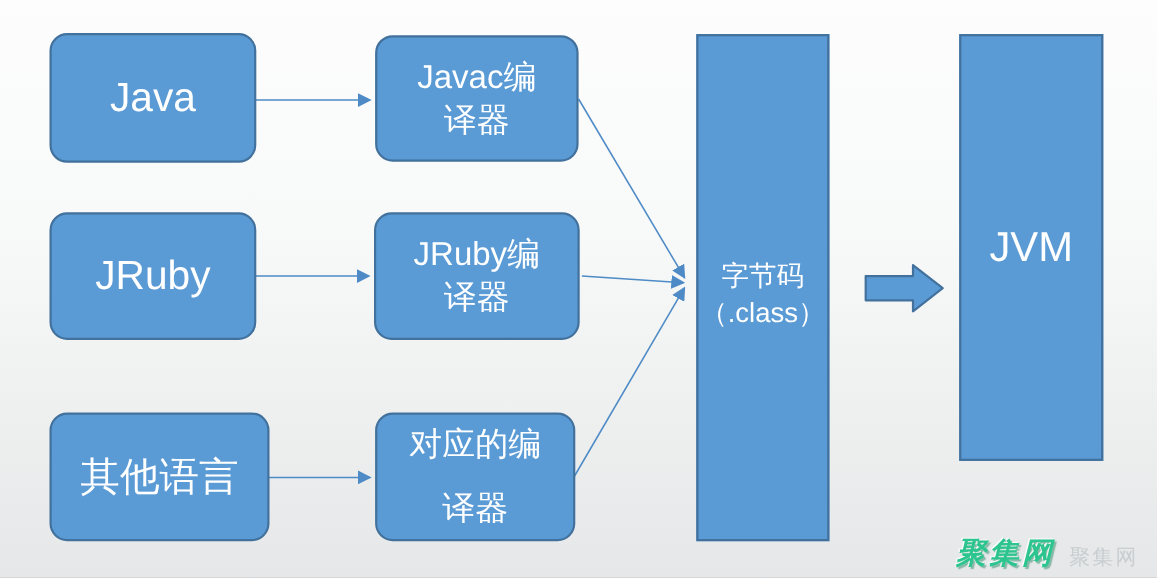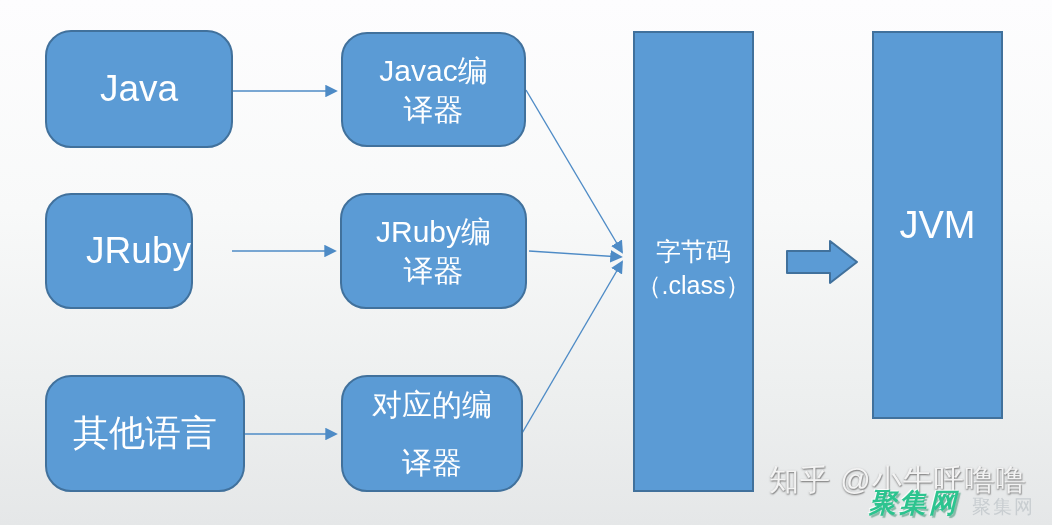--- a/index.html
+++ b/index.html
@@ -14,25 +14,25 @@
     position:absolute;
     background:#5b9bd5;
     border:2px solid #41719c;
     box-sizing:border-box;
     color:#ffffff;
     display:flex; flex-direction:column;
     align-items:center; justify-content:center;
     text-align:center;
     z-index:2;
   }
-  .rounded { border-radius:26px; }
+  .rounded { border-radius:16px; }
   .tall { border-radius:0; }
 
   #n-java   { left:45px;  top:30px;  width:188px; height:118px; font-size:37px; }
-  #n-jruby  { left:45px;  top:193px; width:148px; height:116px; font-size:37px;align-items:flex-end; }
+  #n-jruby  { left:45px;  top:193px; width:188px; height:116px; font-size:37px; }
   #n-other  { left:45px;  top:375px; width:200px; height:117px; font-size:36px; }
 
   #n-javac  { left:341px; top:32px;  width:185px; height:115px; font-size:30px; line-height:39px;text-align:center; }
   #n-jrubyc { left:340px; top:193px; width:187px; height:116px; font-size:30px; line-height:39px; }
   #n-corr   { left:341px; top:375px; width:182px; height:117px; font-size:30px; line-height:39px;gap:19px; }
 
   #n-bytecode { left:633px; top:31px; width:121px; height:461px; font-size:25px; line-height:34px; padding-top:12px; }
   #n-jvm      { left:872px; top:31px; width:131px; height:388px; font-size:38px; }
 
   .connectors { position:absolute; left:0; top:0; z-index:1; pointer-events:none; }
@@ -104,17 +104,16 @@
 
   <div class="node tall" id="n-bytecode">
     <span>字节码</span>
     <span>（.class）</span>
   </div>
 
   <div class="node tall" id="n-jvm">
     <span>JVM</span>
   </div>
 
-  <div class="wm-zhihu">知乎 @小牛呼噜噜</div>
   <div class="wm-logo">聚集网</div>
   <div class="wm-faint">聚集网</div>
 
 </div>
 
 </body></html>

